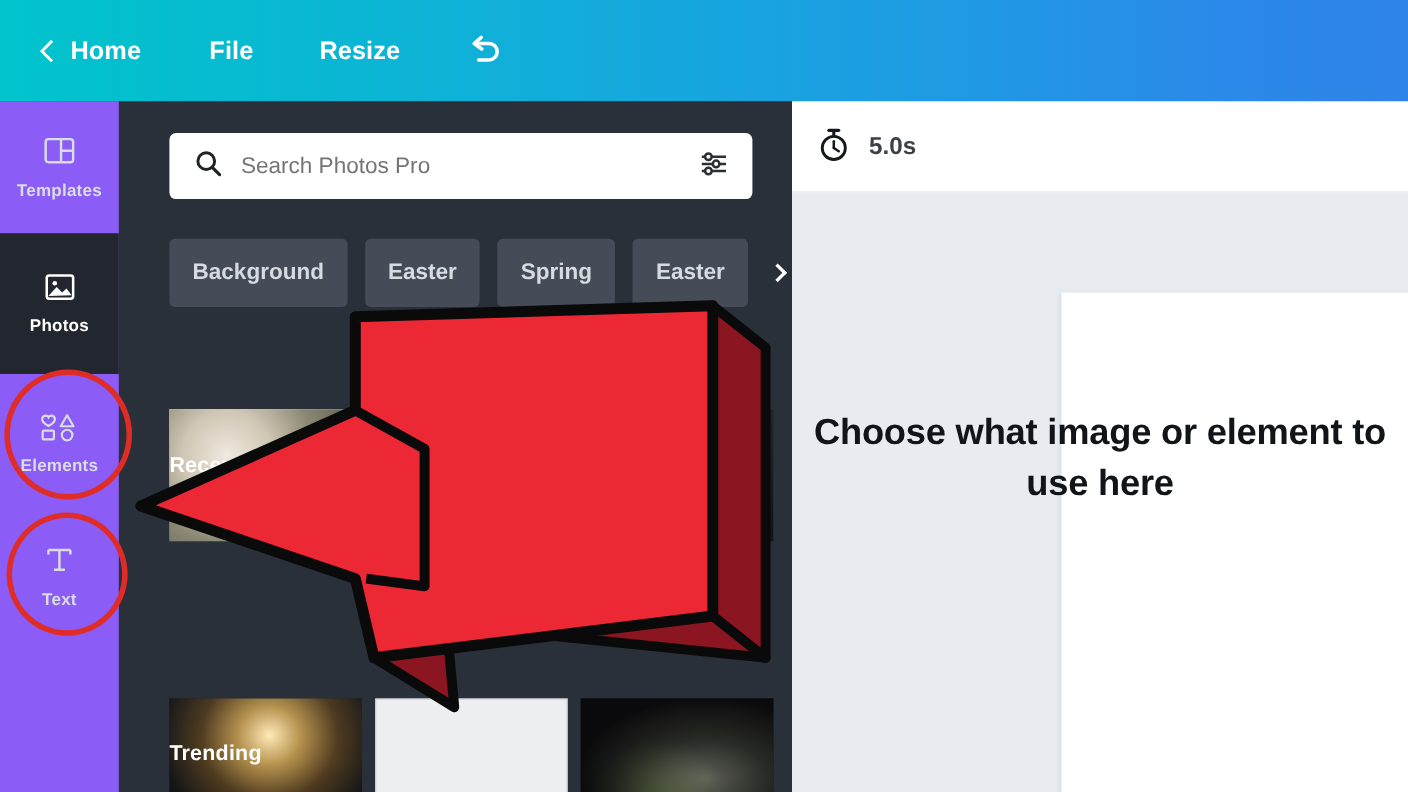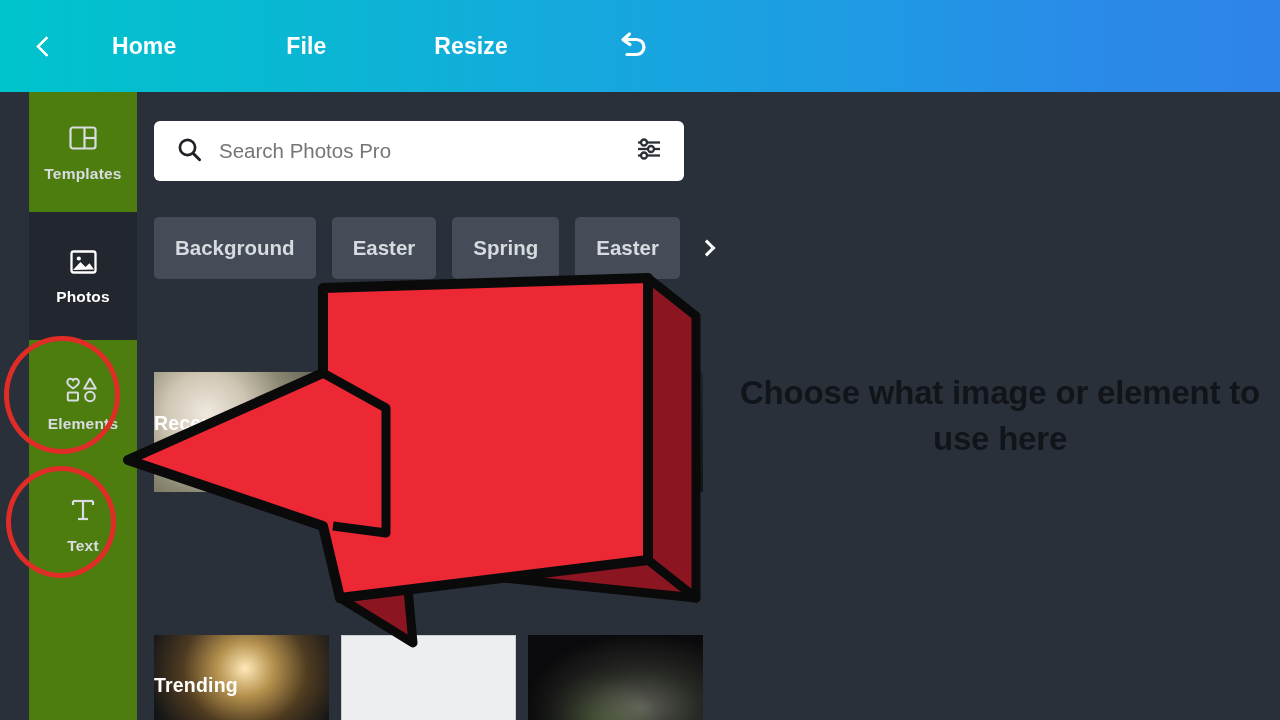--- a/index.html
+++ b/index.html
@@ -8,21 +8,21 @@
     width:1280px; height:720px; overflow:hidden;
     font-family:"Liberation Sans", sans-serif;
     background:#2A303A;
   }
   #root{ position:relative; width:1280px; height:720px; overflow:hidden; }
 
   
   .topbar{
     position:absolute; left:0; top:0; width:1280px; height:92px;
     background:linear-gradient(90deg,#00c4cc 0%,#09b8d2 22%,#15a9dd 45%,#1f9ae4 68%,#2a8ae8 86%,#2f84e8 100%);
-    display:flex; align-items:center; z-index:20;gap:48px;
+    display:flex; align-items:center; z-index:20;
   }
   .tb-back{
     width:48px; height:92px; display:flex; align-items:center; justify-content:center;
     margin-left:22px; cursor:pointer;
   }
   .chev-left{
     width:15px; height:15px; border-left:3.5px solid #fff; border-bottom:3.5px solid #fff;
     transform:rotate(45deg); border-radius:1px;
   }
   .tb-item{
@@ -34,21 +34,21 @@
   .tb-resize{ margin-left:60px; }
   .tb-undo{ margin-left:56px; width:40px; height:40px; display:flex; align-items:center; justify-content:center; cursor:pointer; }
   .tb-saved{
     margin-left:30px; color:rgba(255,255,255,0.82); font-size:20px;
     font-style:italic; font-weight:500; white-space:nowrap;
   }
 
   
   .sidebar{
     position:absolute; left:0; top:92px; width:108px; height:628px;
-    background:#4d7c0f; z-index:14;margin-left:29px;
+    background:#8b5cf6; z-index:14;
   }
   .sb-item{
     position:relative; width:108px; display:flex; flex-direction:column;
     align-items:center; justify-content:center; cursor:pointer; user-select:none;
   }
   .sb-item .sb-ico{ display:block; margin-bottom:7px; }
   .sb-item .sb-lbl{
     color:#d9dde2; font-size:15.5px; font-weight:bold; letter-spacing:0.2px;
   }
   .sb-item.sel{ background:#22262e; }
@@ -268,20 +268,35 @@
     <div class="sect-title sect-recent">Recently</div>
 
     <div class="thumb-row row-trend">
       <div class="thumb tn-lights"></div>
       <div class="thumb tn-grey"></div>
       <div class="thumb tn-food"></div>
     </div>
     <div class="sect-title sect-trend">Trending</div>
   </div>
 
+  <div class="stage">
+    <div class="stage-top">
+      <span class="timer-ico">
+        <svg width="32" height="34" viewBox="0 0 32 34">
+          <circle cx="16" cy="20.5" r="10.5" fill="none" stroke="#15181c" stroke-width="2.6"></circle>
+          <line x1="11.5" y1="4.5" x2="20.5" y2="4.5" stroke="#15181c" stroke-width="2.8" stroke-linecap="round"></line>
+          <line x1="16" y1="4.5" x2="16" y2="10" stroke="#15181c" stroke-width="2.8"></line>
+          <line x1="16" y1="20.5" x2="16" y2="14.5" stroke="#15181c" stroke-width="2.3" stroke-linecap="round"></line>
+          <line x1="16" y1="20.5" x2="20.5" y2="23.5" stroke="#15181c" stroke-width="2.3" stroke-linecap="round"></line>
+        </svg>
+      </span>
+      <span class="timer-val">5.0s</span>
+    </div>
+    <div class="canvas-page"></div>
+  </div>
 
   <div class="callout" style="left:720px; top:370px;">Choose what image or element to use here</div>
 
   <div class="arrow-wrap">
     <svg viewBox="0 0 590 380" preserveAspectRatio="none">
 
       <polygon points="205,20 268,60 268,140 205,105" fill="#8B1520" stroke="#0a0a0a" stroke-width="9" stroke-linejoin="round"></polygon>
       <polygon points="215,258 288,300 295,375 222,330" fill="#8B1520" stroke="#0a0a0a" stroke-width="9" stroke-linejoin="round"></polygon>
       <polygon points="268,265 560,285 578,330 288,300" fill="#8B1520" stroke="#0a0a0a" stroke-width="9" stroke-linejoin="round"></polygon>
       <polygon points="530,10 578,48 578,330 530,292" fill="#8B1520" stroke="#0a0a0a" stroke-width="9" stroke-linejoin="round"></polygon>

